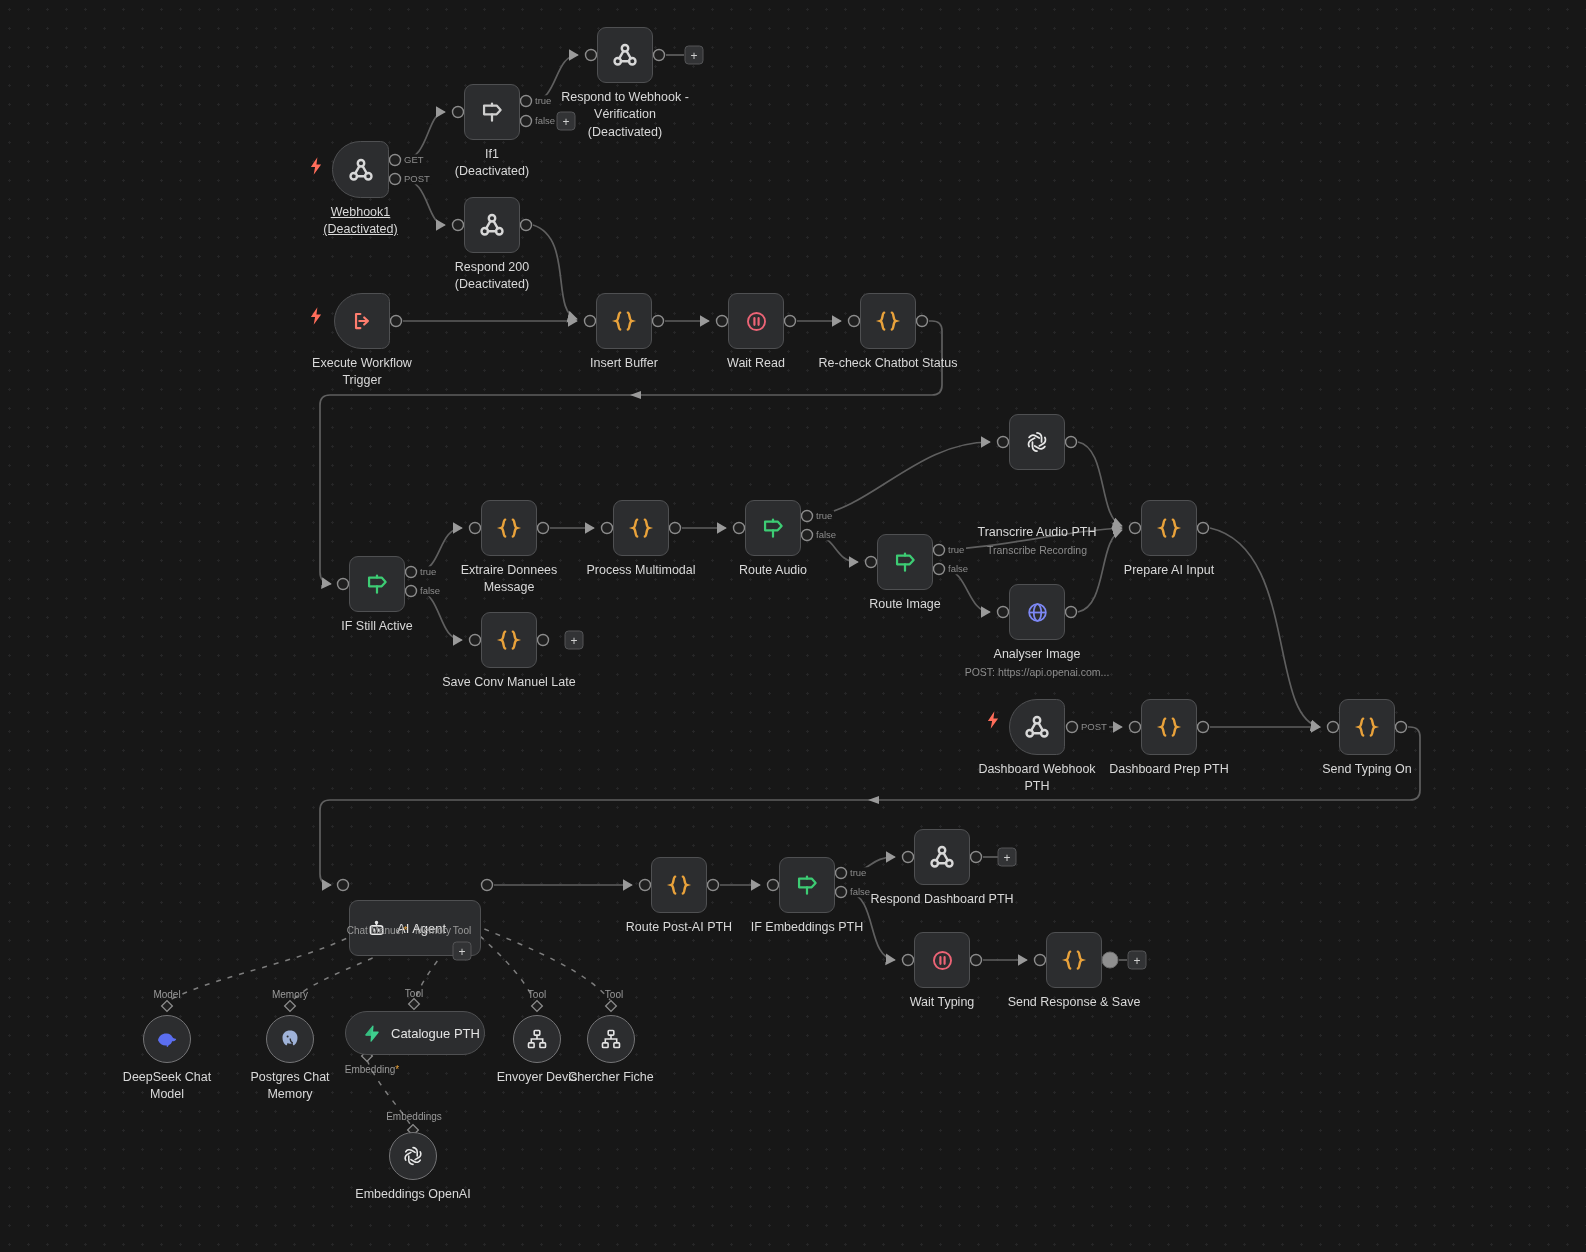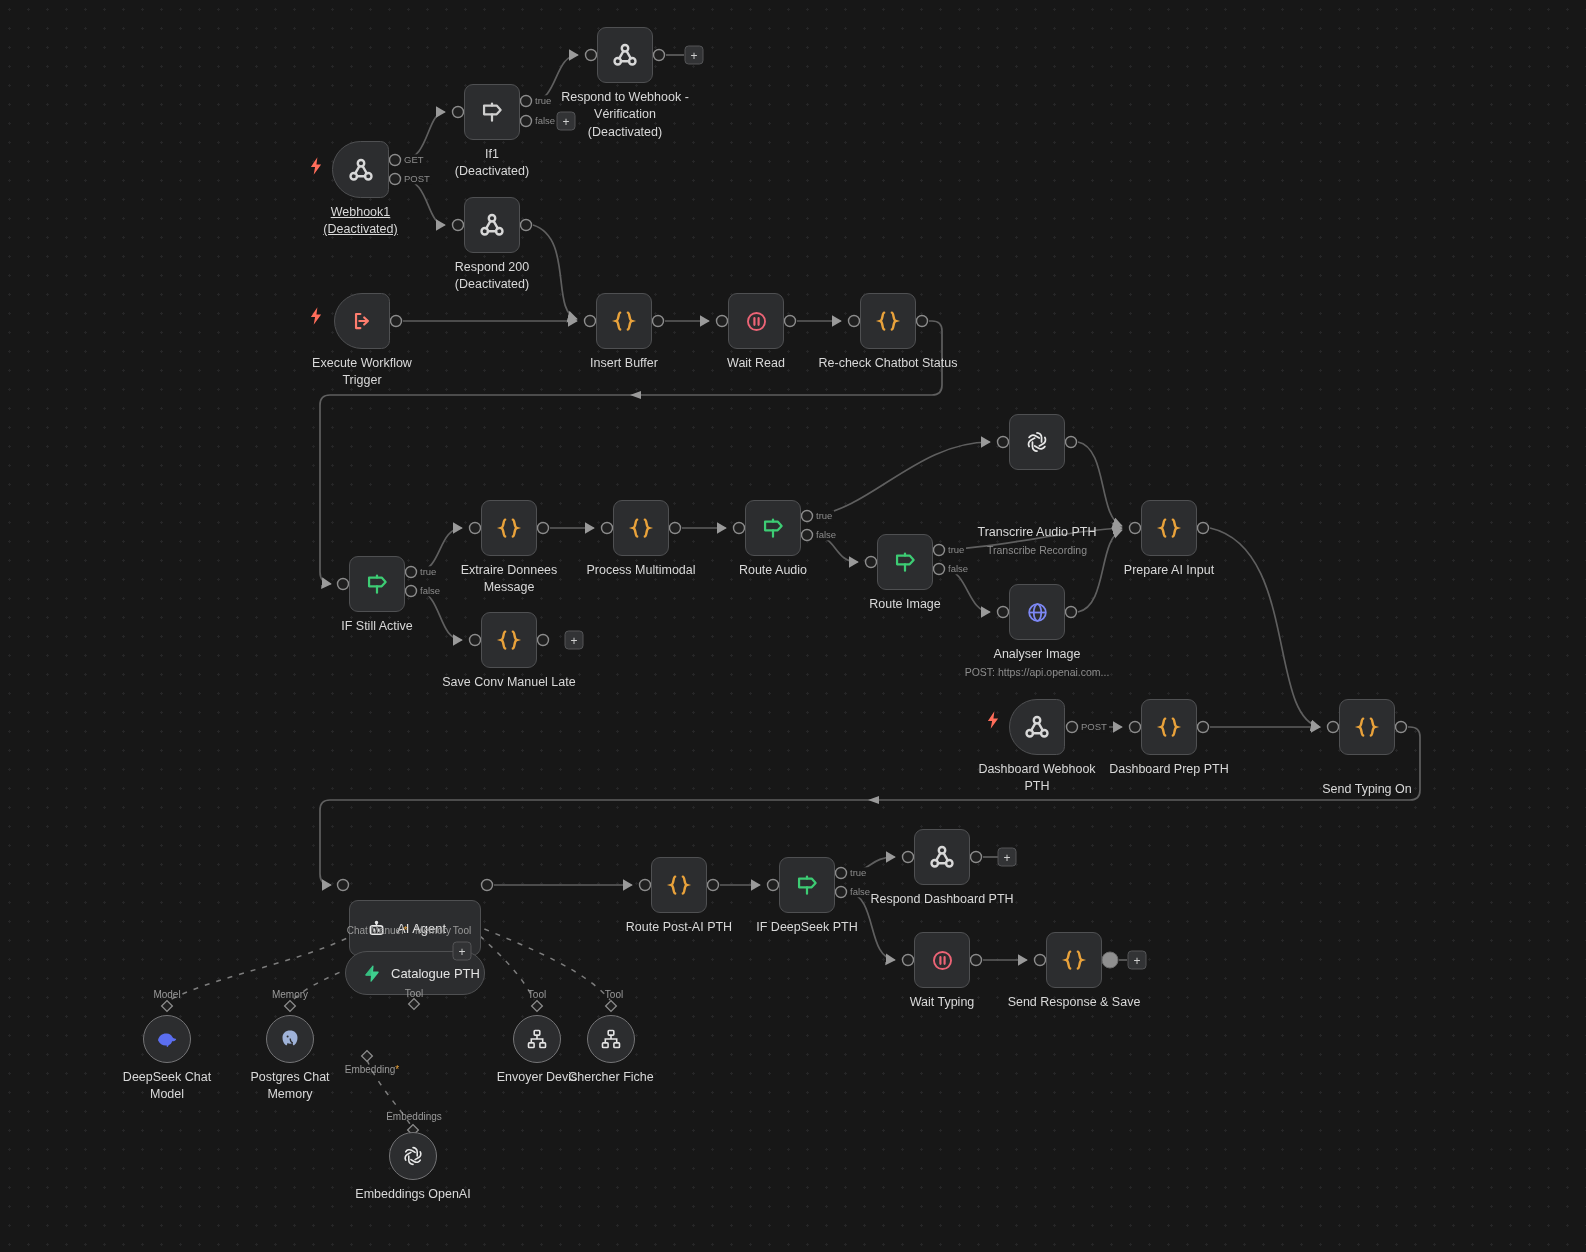--- a/index.html
+++ b/index.html
@@ -427,21 +427,21 @@
         <span class="line">Dashboard Prep PTH</span>
       </div>
       <div class="node square" style="left: 1339px; top: 699px; width: 56px; height: 56px;">
         <span class="icon">
           <svg width="28" height="28" viewBox="0 0 24 24" fill="none" stroke="#e9a23b" stroke-width="2.1" stroke-linecap="round">
             <path d="M8.7 4.8 C6.9 4.8 7.8 11.3 5.4 12 C7.8 12.7 6.9 19.2 8.7 19.2"></path>
             <path d="M15.3 4.8 C17.1 4.8 16.2 11.3 18.6 12 C16.2 12.7 17.1 19.2 15.3 19.2"></path>
           </svg>
         </span>
       </div>
-      <div class="node-label" style="left: 1367px; top: 761px; max-width: 200px; width: 200px; margin-top: 20px;">
+      <div class="node-label" style="left: 1367px; top: 761px; max-width: 200px; width: 200px;">
         <span class="line">Send Typing On</span>
       </div>
       <div class="node wide" style="left: 349px; top: 900px; width: 132px; height: 56px;">
         <span class="icon">
           <svg width="21" height="21" viewBox="0 0 24 24" fill="none" stroke="#e8e8e8" stroke-width="1.8" stroke-linecap="round">
             <rect x="5" y="9" width="14" height="9.5" rx="2.4"></rect>
             <path d="M12 9 V6.2"></path>
             <circle cx="12" cy="5" r="1.1"></circle>
             <path d="M9.3 12.6 v2.6 M14.7 12.6 v2.6"></path>
           </svg>
@@ -462,21 +462,21 @@
       <div class="node square" style="left: 779px; top: 857px; width: 56px; height: 56px;">
         <span class="icon">
           <svg width="28" height="28" viewBox="0 0 24 24" fill="none" stroke="#3dcc74" stroke-width="1.9" stroke-linejoin="round" stroke-linecap="round">
             <path d="M12 14 V19.5"></path>
             <path d="M12 6.5 V4.8"></path>
             <path d="M5.2 6.5 H16 L19.4 10.2 L16 14 H5.2 Z"></path>
           </svg>
         </span>
       </div>
       <div class="node-label" style="left: 807px; top: 919px; max-width: 140px; width: 140px;">
-        <span class="line">IF DeepSeek PTH</span>
+        <span class="line">IF Embeddings PTH</span>
       </div>
       <span class="port-label" style="left: 848px; top: 873px;">true</span>
       <span class="port-label" style="left: 848px; top: 892px;">false</span>
       <div class="node square" style="left: 914px; top: 829px; width: 56px; height: 56px;">
         <span class="icon">
           <svg width="30" height="30" viewBox="0 0 24 24" fill="none" stroke="#d8d8d8" stroke-width="1.9" stroke-linecap="round">
             <circle cx="6.2" cy="17" r="2.6"></circle>
             <circle cx="17.8" cy="17" r="2.6"></circle>
             <circle cx="12" cy="6.6" r="2.6"></circle>
             <path d="M10.7 8.9 L7.4 14.7"></path>
@@ -525,21 +525,21 @@
           <svg width="24" height="24" viewBox="0 0 24 24">
             <path fill="#9fb2d8" d="M12 3.5c4.4 0 7.5 2.7 7.5 7.2 0 3.1-1.3 5.8-3.2 7.4-.5.4-1.1.2-1.3-.4l-.5-1.6c-.8.4-1.6.6-2.5.6s-1.7-.2-2.5-.6l-.5 1.6c-.2.6-.8.8-1.3.4-1.9-1.6-3.2-4.3-3.2-7.4 0-4.5 3.1-7.2 7.5-7.2z"></path>
             <circle cx="9.6" cy="9.6" r="1" fill="#2c2d2f"></circle>
             <path d="M12.2 11.5c0 2.2 1 3.8 2.6 4.6" stroke="#2c2d2f" stroke-width="1.3" fill="none"></path>
           </svg>
         </span>
       </div>
       <div class="node-label" style="left: 290px; top: 1069px; max-width: 110px; width: 110px;">
         <span class="line">Postgres Chat Memory</span>
       </div>
-      <div class="node pill" style="left: 345px; top: 951px; width: 140px; height: 44px;">
+      <div class="node pill" style="left: 345px; top: 1011px; width: 140px; height: 44px;">
         <span class="icon">
           <svg width="19" height="19" viewBox="0 0 24 24">
             <path fill="#3ecf8e" d="M13.3 2.2 4.4 13.4c-.5.6 0 1.5.8 1.5h6.1l-.6 6.8c0 .7.9 1 1.3.4l8.9-11.2c.5-.6 0-1.5-.8-1.5h-6.1l.6-6.8c0-.7-.9-1-1.3-.4z"></path>
             <path fill="#2fae74" d="M13.3 2.2 4.4 13.4c-.5.6 0 1.5.8 1.5h6.1l1.3-12.3c0-.7-.9-1-1.3-.4z" opacity="0.55"></path>
           </svg>
         </span>
         <span class="inside-label">Catalogue PTH</span>
       </div>
       <div class="node circle" style="left: 513px; top: 1015px; width: 48px; height: 48px;">
         <span class="icon">

